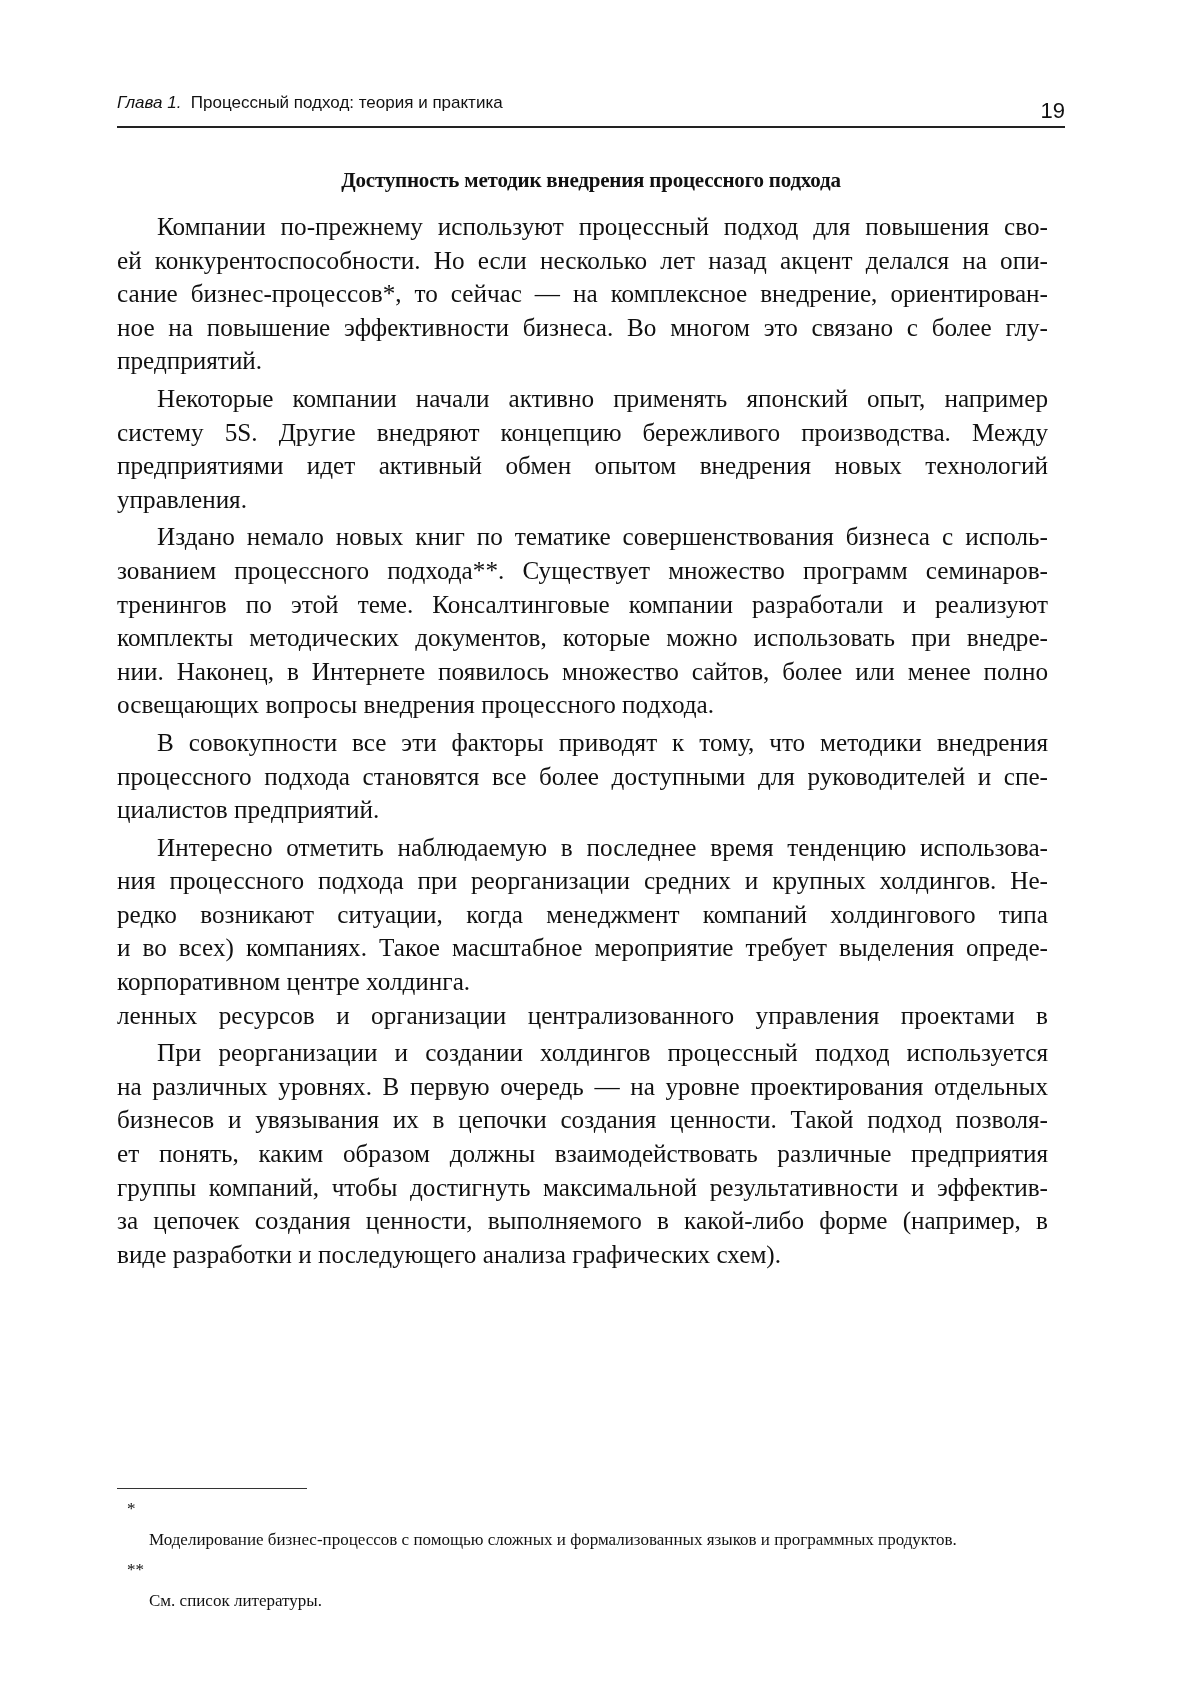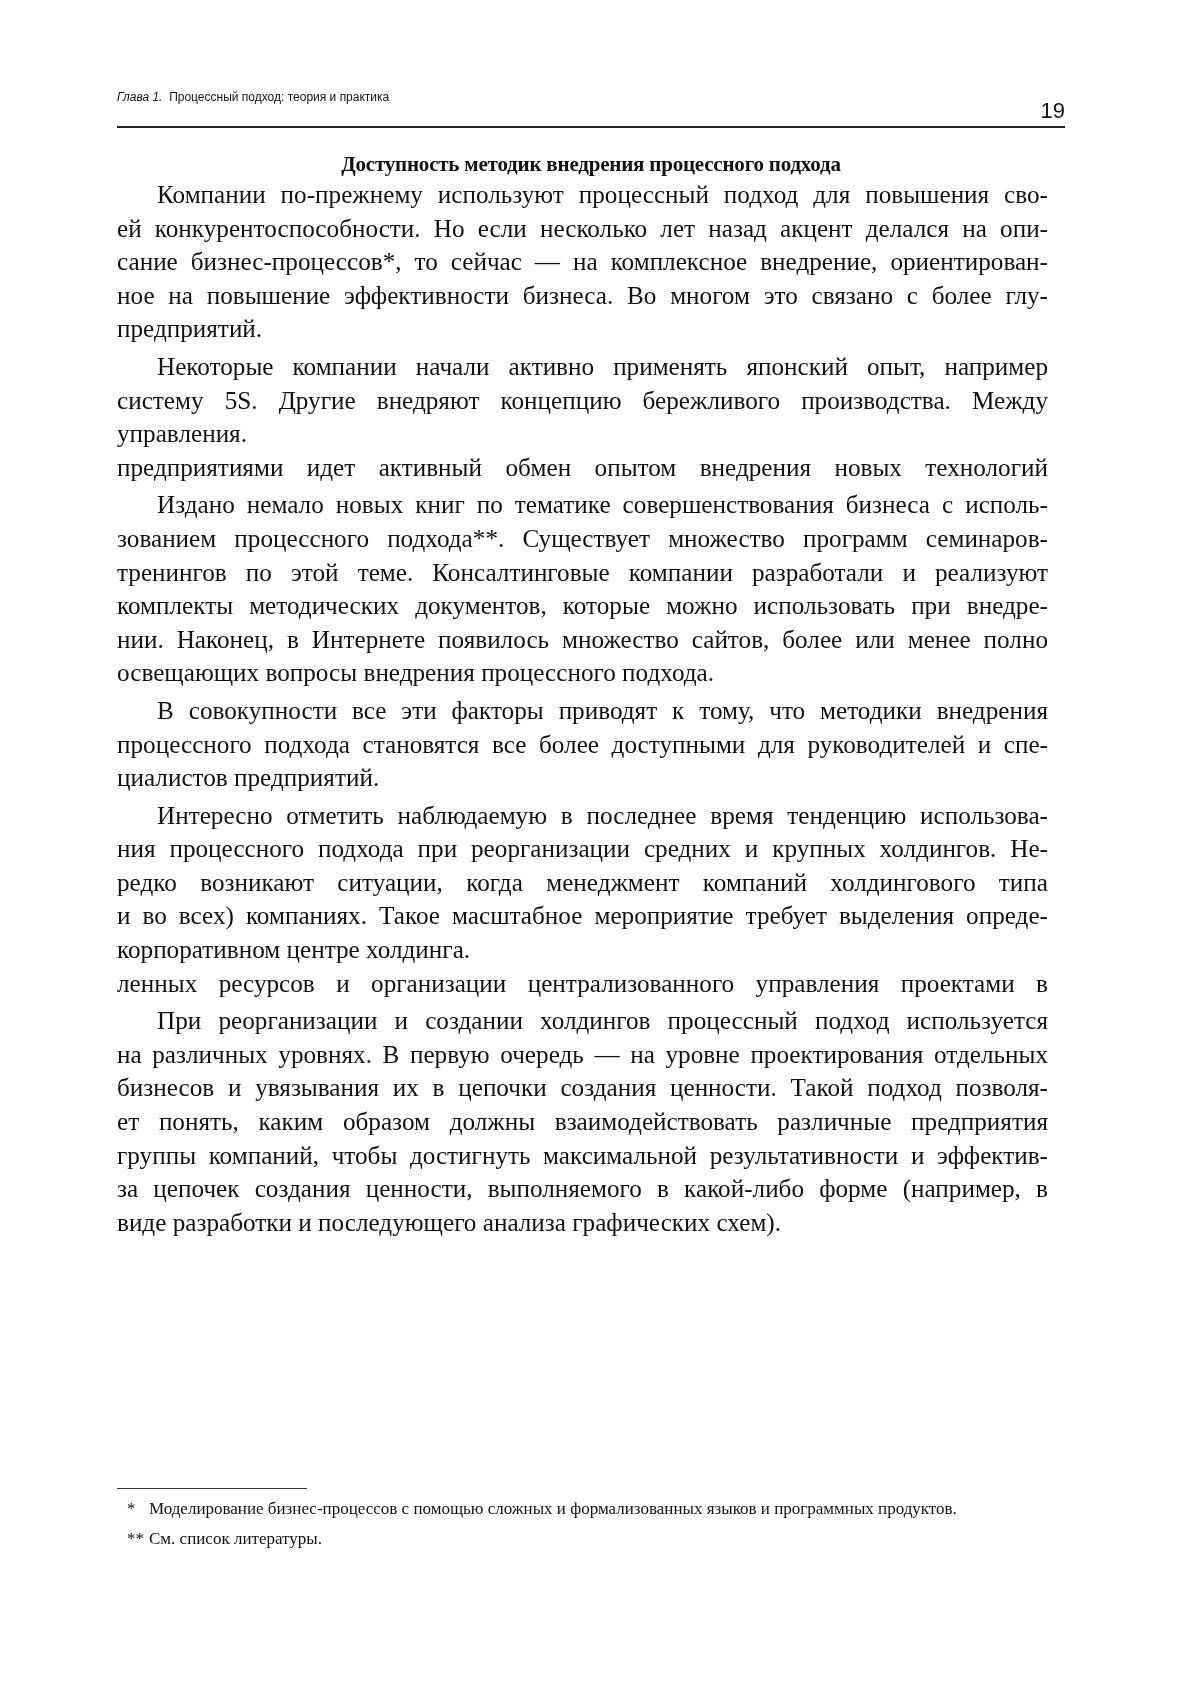--- a/index.html
+++ b/index.html
@@ -2,45 +2,45 @@
 <html><head>
 <meta charset="utf-8">
 <style>
   html, body { margin: 0; padding: 0; background: #ffffff; }
   body { width: 1190px; height: 1684px; position: relative; overflow: hidden; color: #111; }
   .running-head {
     position: absolute; left: 117px; top: 96px; width: 948px; height: 30px;
     border-bottom: 2px solid #222;
     font-family: "Liberation Sans", sans-serif;
   }
-  .running-head .chapter { position: absolute; left: 0; bottom: 22px; font-size: 12px; }
+  .running-head .chapter { position: absolute; left: 0; bottom: 13px; font-size: 17px; }
   .running-head .chapter i { font-style: italic; }
   .running-head .pageno { position: absolute; right: 0; bottom: 2px; font-size: 22px; }
   .content {
     position: absolute; left: 117px; top: 150px; width: 948px;
     font-family: "Liberation Serif", serif; font-size: 25.2px; line-height: 33.6px;
   }
   h2.section-title {
     font-family: "Liberation Serif", serif; font-weight: bold; font-size: 21px;
-    text-align: center; margin: 0; line-height: 28px; letter-spacing: -0.2px;
+    text-align: center; margin: 16px; line-height: 28px; letter-spacing: -0.2px;
   }
   .section-1-title { margin-top: 6px; margin-bottom: 12px; }
   .section-2-title { margin-top: 20px; margin-bottom: 14px; }
   .para { margin: 0 17px 4px 0; }
   .line { display: block; text-align: justify; text-align-last: justify; white-space: nowrap; height: 33.6px; }
   .line.first { padding-left: 40px; }
   .line.last { text-align-last: left; }
   .footnotes {
     position: absolute; left: 117px; top: 1488px; width: 948px;
     font-family: "Liberation Serif", serif; font-size: 17px; line-height: 24px;
   }
   .fn-rule { width: 190px; border-top: 1px solid #333; margin-bottom: 8px; }
   .fn { display: flex; padding-left: 10px; margin-bottom: 6px; }
   .fn .mark { width: 22px; flex: none; }
-  .fn .text { flex: 1; }
+  .fn .text { flex: 1; margin-top: 31px; }
 </style>
 </head>
 <body>
 
 <div class="running-head">
   <span class="chapter"><i>Глава 1.</i>&nbsp; <span>Процессный подход: теория и практика</span></span>
   <span class="pageno">19</span>
 </div>
 
 <div class="content">
@@ -50,22 +50,22 @@
     <span class="line first">Компании по-прежнему используют процессный подход для повышения сво-</span>
     <span class="line">ей конкурентоспособности. Но если несколько лет назад акцент делался на опи-</span>
     <span class="line">сание бизнес-процессов*, то сейчас — на комплексное внедрение, ориентирован-</span>
     <span class="line">ное на повышение эффективности бизнеса. Во многом это связано с более глу-</span>
     <span class="line last">предприятий.</span>
   </p>
 
   <p class="para">
     <span class="line first">Некоторые компании начали активно применять японский опыт, например</span>
     <span class="line">систему 5S. Другие внедряют концепцию бережливого производства. Между</span>
+    <span class="line">предприятиями идет активный обмен опытом внедрения новых технологий</span>
     <span class="line last">управления.</span>
-    <span class="line">предприятиями идет активный обмен опытом внедрения новых технологий</span>
   </p>
 
   <p class="para">
     <span class="line first">Издано немало новых книг по тематике совершенствования бизнеса с исполь-</span>
     <span class="line">зованием процессного подхода**. Существует множество программ семинаров-</span>
     <span class="line">тренингов по этой теме. Консалтинговые компании разработали и реализуют</span>
     <span class="line">комплекты методических документов, которые можно использовать при внедре-</span>
     <span class="line">нии. Наконец, в Интернете появилось множество сайтов, более или менее полно</span>
     <span class="line last">освещающих вопросы внедрения процессного подхода.</span>
   </p>

